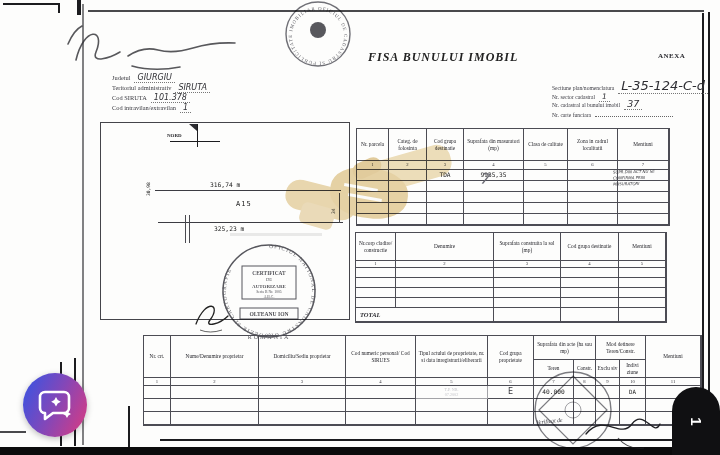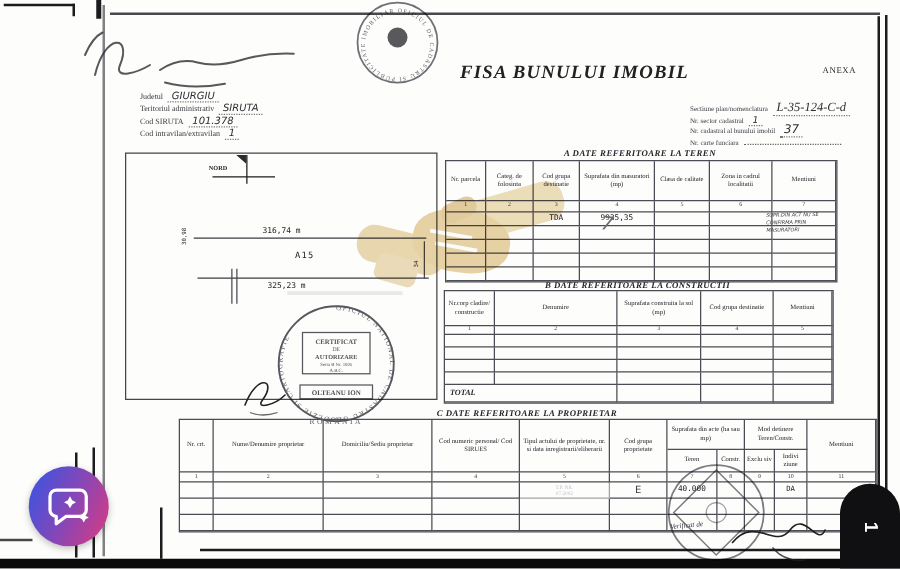--- a/index.html
+++ b/index.html
@@ -76,26 +76,26 @@
   </div>
   <div class="abs" style="left:112px;top:86px;">
     <span class="flab">Cod SIRUTA</span>
     <span class="fval">101.378</span>
   </div>
   <div class="abs" style="left:112px;top:96px;">
     <span class="flab">Cod intravilan/extravilan</span>
     <span class="fval">1</span>
   </div>
 
-  <div class="abs" style="left:368px;top:50px;font-style:italic;font-weight:bold;font-size:15px;letter-spacing:1px;color:#222;">FISA BUNULUI IMOBIL</div>
-  <div class="abs" style="left:658px;top:52px;font-weight:normal;font-size:7px;letter-spacing:.5px;">ANEXA</div>
+  <div class="abs" style="left:368px;top:50px;font-style:italic;font-weight:bold;font-size:12px;letter-spacing:1px;color:#222;">FISA BUNULUI IMOBIL</div>
+  <div class="abs" style="left:658px;top:52px;font-weight:bold;font-size:7px;letter-spacing:.5px;">ANEXA</div>
 
   <div class="abs" style="left:552px;top:76px;">
     <span class="flab-sm">Sectiune plan/nomenclatura</span>
-    <span class="fval" style="font-size:10px;font-family:Liberation Serif, serif;">L-35-124-C-d</span>
+    <span class="fval" style="font-size:13px;">L-35-124-C-d</span>
   </div>
   <div class="abs" style="left:552px;top:85px;">
     <span class="flab-sm">Nr. sector cadastral</span>
     <span class="fval" style="font-size:7.5px;">1</span>
   </div>
   <div class="abs" style="left:552px;top:93px;">
     <span class="flab-sm">Nr. cadastral al bunului imobil</span>
     <span class="fval" style="font-size:9.5px;">37</span>
   </div>
   <div class="abs" style="left:552px;top:103px;">
@@ -139,21 +139,20 @@
     <text x="56" y="62.5" text-anchor="middle" font-size="3.8" fill="#33333a">A.B.C.</text>
     <rect x="27" y="73" width="58" height="11" fill="none" stroke="#3a3a42" stroke-width="1"></rect>
     <text x="56" y="81" text-anchor="middle" font-size="5.6" font-weight="bold" fill="#2e2e34">OLTEANU ION</text>
     <text x="56" y="104" text-anchor="middle" font-size="6" letter-spacing="2" fill="#3c3c44">ROMÂNIA</text>
   </svg>
   <svg class="abs" style="left:190px;top:296px;" width="48" height="40" viewBox="0 0 48 40">
     <path d="M6,28 C16,2 32,8 20,24 C14,32 30,28 38,20" fill="none" stroke="#222" stroke-width="1.3" stroke-linecap="round"></path>
     <path d="M10,34 q10,4 22,0" fill="none" stroke="#222" stroke-width="1" opacity=".7"></path>
   </svg>
 
-  <div class="abs ttl" style="left:356px;top:119px;width:312px;">A DATE REFERITOARE LA TEREN</div>
   <div class="abs g" style="left:356px;top:128px;grid-template-columns:32px 38px 37px 60px 44px 50px 51px;grid-template-rows:32px 9px 11px 11px 11px 11px 11px;">
     <i class="hd">Nr. parcela</i>
     <i class="hd">Categ. de folosinta</i>
     <i class="hd">Cod grupa destinatie</i>
     <i class="hd">Suprafata din masuratori (mp)</i>
     <i class="hd">Clasa de calitate</i>
     <i class="hd">Zona in cadrul localitatii</i>
     <i class="hd">Mentiuni</i>
     <i class="num">1</i>
       <i class="num">2</i>
@@ -197,21 +196,20 @@
       <i></i>
       <i></i>
       <i></i>
   </div>
   <div class="abs hw" style="left:613px;top:169px;width:54px;font-size:4px;line-height:1.5;transform:rotate(-1deg);">
     <div>SUPR.DIN ACT NU SE</div>
     <div>CONFIRMA PRIN MASURATORI</div>
   </div>
   <div class="abs hw" style="left:481px;top:170px;font-size:15px;color:#6a6a72;transform:rotate(8deg);">7</div>
 
-  <div class="abs ttl" style="left:355px;top:224px;width:310px;">B DATE REFERITOARE LA CONSTRUCTII</div>
   <div class="abs g" style="left:355px;top:232px;grid-template-columns:40px 98px 67px 58px 47px;grid-template-rows:28px 7px 10px 10px 10px 10px 14px;">
     <i class="hd">Nr.corp cladire/ constructie</i>
     <i class="hd">Denumire</i>
     <i class="hd">Suprafata construita la sol (mp)</i>
     <i class="hd">Cod grupa destinatie</i>
     <i class="hd">Mentiuni</i>
     <i class="num">1</i>
       <i class="num">2</i>
       <i class="num">3</i>
       <i class="num">4</i>
@@ -235,21 +233,20 @@
       <i></i>
       <i></i>
       <i></i>
       <i></i>
     <i style="grid-column:1/3;justify-content:flex-start;padding-left:4px;font-style:italic;font-weight:bold;font-size:6.5px;">TOTAL</i>
       <i></i>
       <i></i>
       <i></i>
   </div>
 
-  <div class="abs ttl" style="left:143px;top:327px;width:557px;">C DATE REFERITOARE LA PROPRIETAR</div>
   <div class="abs g" style="left:143px;top:335px;grid-template-columns:27px 88px 87px 70px 72px 46px 40px 22px 24px 26px 55px;grid-template-rows:24px 18px 8px 13px 13px 13px;">
     <i class="hd" style="grid-row:1/3;">Nr. crt.</i>
     <i class="hd" style="grid-row:1/3;">Nume/Denumire proprietar</i>
     <i class="hd" style="grid-row:1/3;">Domiciliu/Sediu proprietar</i>
     <i class="hd" style="grid-row:1/3;">Cod numeric personal/ Cod SIRUES</i>
     <i class="hd" style="grid-row:1/3;">Tipul actului de proprietate, nr. si data inregistrarii/eliberarii</i>
     <i class="hd" style="grid-row:1/3;">Cod grupa proprietate</i>
     <i class="hd" style="grid-column:7/9;grid-row:1;">Suprafata din acte (ha sau mp)</i>
     <i class="hd" style="grid-column:9/11;grid-row:1;">Mod detinere Teren/Constr.</i>
     <i class="hd" style="grid-column:11;grid-row:1/3;">Mentiuni</i>

